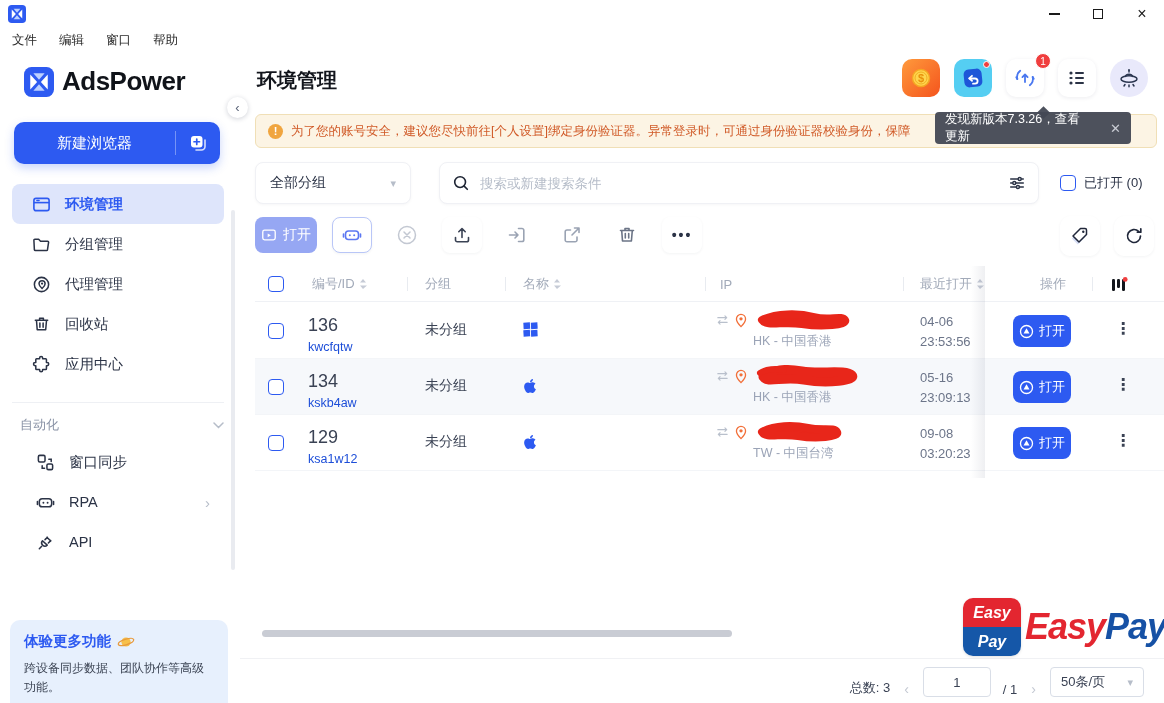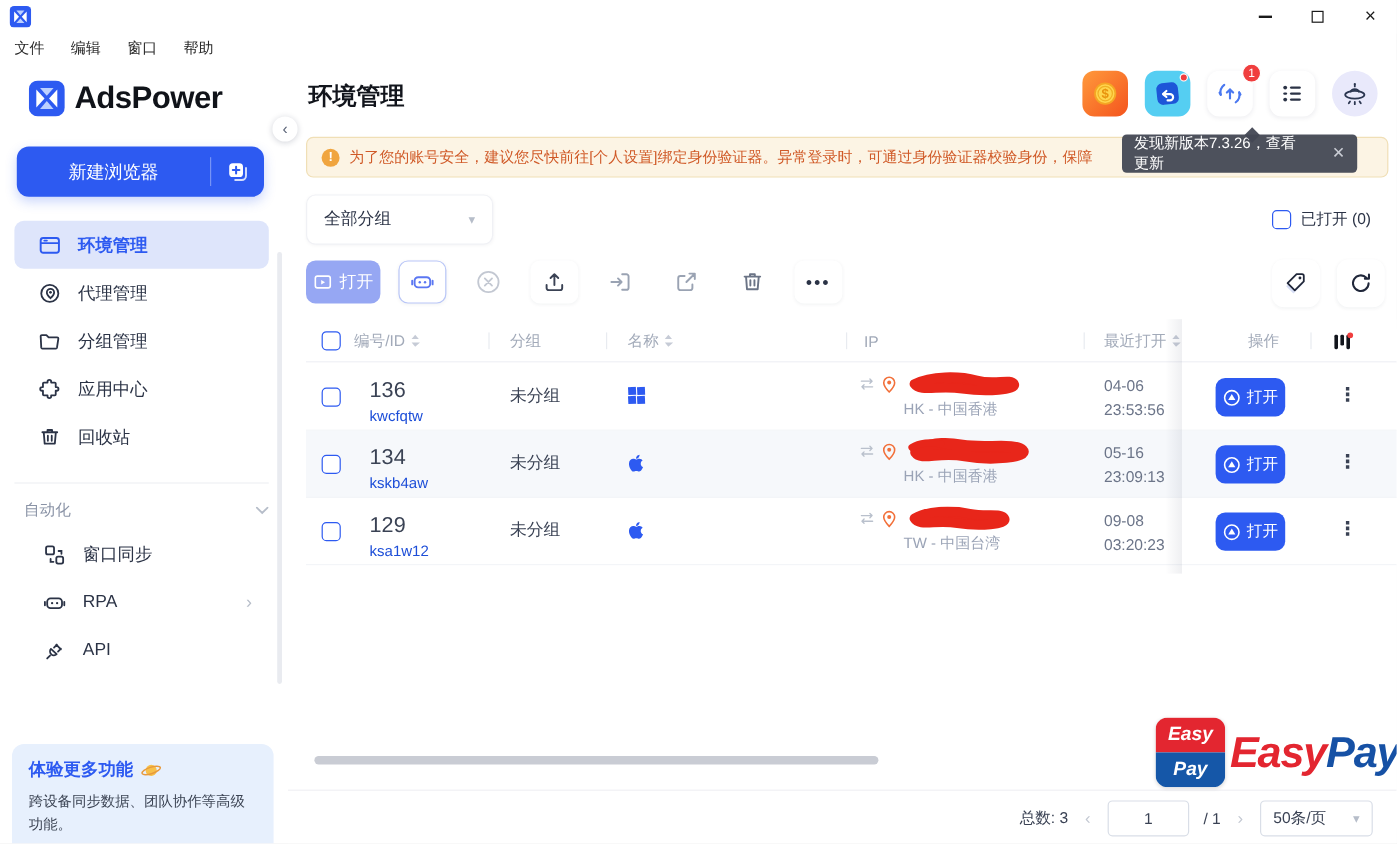--- a/index.html
+++ b/index.html
@@ -134,21 +134,21 @@
   .ep-badge { width:58px; height:58px; border-radius:10px; overflow:hidden; box-shadow:0 1px 3px rgba(0,0,0,.12); }
   .ep-top { height:29px; background:#e32630; color:#fff; font-weight:bold; font-style:italic; font-size:16px;
             display:flex; align-items:center; justify-content:center; }
   .ep-bot { height:29px; background:#1557a8; color:#fff; font-weight:bold; font-style:italic; font-size:16px;
             display:flex; align-items:center; justify-content:center; }
   .ep-word { font-size:36px; font-weight:bold; font-style:italic; letter-spacing:-1px; }
   .ep-word .red { color:#e32630; }
   .ep-word .blue { color:#1651a5; }
 
   .bottombar { position:absolute; left:0px; top:608px; width:924px; height:45px; background:#fff; border-top:1px solid #f0f1f4; }
-  .pag { position:absolute; right:20px; top:8px; display:flex; align-items:center; gap:12px; font-size:13px; color:#3a4254; }
+  .pag { position:absolute; right:20px; top:8px; display:flex; align-items:flex-end; gap:12px; font-size:13px; color:#3a4254; }
   .pag-arrow { color:#c3c8d2; font-size:14px; cursor:pointer; padding:0 2px; }
   .pag-input { width:68px; height:30px; border:1px solid #d9dee7; border-radius:4px; text-align:center; font-size:13px;
                color:#3a4254; outline:none; font-family:"Liberation Sans","DejaVu Sans",sans-serif; }
   .pag-size { width:94px; height:30px; border:1px solid #d9dee7; border-radius:4px; background:#fff; display:flex;
               align-items:center; justify-content:space-between; padding:0 10px; cursor:pointer; }
 </style>
 </head>
 <body>
 
 <div class="app">
@@ -210,44 +210,44 @@
       <div class="nav-item active">
         <svg width="19" height="19" viewBox="0 0 20 20" fill="none" stroke="#2d5af1" stroke-width="1.7">
             <rect x="2" y="3.5" width="16" height="13" rx="2.2"></rect>
             <path d="M2 8h16"></path>
             <path d="M5.2 5.8h2.2" stroke-linecap="round"></path>
           </svg>
         <span>环境管理</span>
       </div>
       <div class="nav-item">
         <svg width="19" height="19" viewBox="0 0 20 20" fill="none" stroke="#2b3346" stroke-width="1.6">
+            <path d="M2.5 15.5 2 5.5a1 1 0 0 1 1-1h4l2 2h7.5a1 1 0 0 1 1 1l-1.2 8a1 1 0 0 1-1 .8H3.5a1 1 0 0 1-1-0.8z" stroke-linejoin="round"></path>
+          </svg>
+        <span>分组管理</span>
+      </div>
+      <div class="nav-item">
+        <svg width="19" height="19" viewBox="0 0 20 20" fill="none" stroke="#2b3346" stroke-width="1.6">
             <circle cx="10" cy="10" r="7.5"></circle>
             <path d="M13.8 9.2a3.2 3.2 0 1 0-6.4 0c0 2.1 3.2 5 3.2 5s3.2-2.9 3.2-5z" fill="#fff"></path>
             <circle cx="10.6" cy="9" r="1.2" fill="#2b3346" stroke="none"></circle>
           </svg>
         <span>代理管理</span>
-      </div>
-      <div class="nav-item">
-        <svg width="19" height="19" viewBox="0 0 20 20" fill="none" stroke="#2b3346" stroke-width="1.6">
-            <path d="M2.5 15.5 2 5.5a1 1 0 0 1 1-1h4l2 2h7.5a1 1 0 0 1 1 1l-1.2 8a1 1 0 0 1-1 .8H3.5a1 1 0 0 1-1-0.8z" stroke-linejoin="round"></path>
-          </svg>
-        <span>分组管理</span>
-      </div>
-      <div class="nav-item">
-        <svg width="19" height="19" viewBox="0 0 20 20" fill="none" stroke="#2b3346" stroke-width="1.6">
-            <path d="M8 3.2a1.6 1.6 0 0 1 3.2 0V4h3.2a.8.8 0 0 1 .8.8V8h.8a1.6 1.6 0 0 1 0 3.2h-.8v3.2a.8.8 0 0 1-.8.8H11.2v.8a1.6 1.6 0 0 1-3.2 0v-.8H4.8a.8.8 0 0 1-.8-.8V11.2h-.8a1.6 1.6 0 0 1 0-3.2H4V4.8a.8.8 0 0 1 .8-.8H8z" stroke-linejoin="round"></path>
-          </svg>
-        <span>应用中心</span>
       </div>
       <div class="nav-item">
         <svg width="19" height="19" viewBox="0 0 20 20" fill="none" stroke="#2b3346" stroke-width="1.6">
             <path d="M3.5 5.5h13M8 5V3.5h4V5m-7.3.5.8 10h8.9l.9-10" stroke-linejoin="round" stroke-linecap="round"></path>
             <path d="M8.3 8.5v4.5M11.7 8.5v4.5" stroke-linecap="round"></path>
           </svg>
         <span>回收站</span>
+      </div>
+      <div class="nav-item">
+        <svg width="19" height="19" viewBox="0 0 20 20" fill="none" stroke="#2b3346" stroke-width="1.6">
+            <path d="M8 3.2a1.6 1.6 0 0 1 3.2 0V4h3.2a.8.8 0 0 1 .8.8V8h.8a1.6 1.6 0 0 1 0 3.2h-.8v3.2a.8.8 0 0 1-.8.8H11.2v.8a1.6 1.6 0 0 1-3.2 0v-.8H4.8a.8.8 0 0 1-.8-.8V11.2h-.8a1.6 1.6 0 0 1 0-3.2H4V4.8a.8.8 0 0 1 .8-.8H8z" stroke-linejoin="round"></path>
+          </svg>
+        <span>应用中心</span>
       </div>
     </nav>
 
     <div class="side-divider"></div>
 
     <div class="sect">
       <span>自动化</span>
       <svg width="11" height="7" viewBox="0 0 11 7">
           <path d="M1 1l4.5 4.5L10 1" stroke="#b6bdc9" stroke-width="1.5" fill="none" stroke-linecap="round"></path>
         </svg>
@@ -358,20 +358,33 @@
     <div class="tooltip">
       <span class="caret"></span>
       <span>发现新版本7.3.26，查看更新</span>
       <span class="tclose">✕</span>
     </div>
 
     <div class="grp-select">
       <span>全部分组</span>
       <span class="chev-d">▾</span>
     </div>
+    <div class="searchbox">
+      <svg width="18" height="18" viewBox="0 0 20 20" fill="none" stroke="#1d2433" stroke-width="1.8">
+          <circle cx="9" cy="9" r="6"></circle>
+          <path d="M13.5 13.5 17 17" stroke-linecap="round"></path>
+        </svg>
+      <input type="text" placeholder="搜索或新建搜索条件" style="">
+      <svg width="18" height="18" viewBox="0 0 20 20" stroke="#2b3346" stroke-width="1.6" fill="none">
+          <path d="M3 5.5h14M3 10h14M3 14.5h14" stroke-linecap="round"></path>
+          <circle cx="13" cy="5.5" r="1.7" fill="#fff"></circle>
+          <circle cx="7" cy="10" r="1.7" fill="#fff"></circle>
+          <circle cx="11" cy="14.5" r="1.7" fill="#fff"></circle>
+        </svg>
+    </div>
     <div class="opened">
       <span class="cbx"></span>
       <span>已打开 (0)</span>
     </div>
 
     <div class="toolbar">
       <div class="btn-open-dis">
         <svg width="16" height="16" viewBox="0 0 18 18" fill="none" stroke="#fff" stroke-width="1.5">
             <rect x="2" y="3.5" width="14" height="11" rx="2"></rect>
             <path d="M7.5 7.2l3.6 2.1-3.6 2.1z" fill="#fff" stroke="none"></path>
@@ -432,21 +445,21 @@
         <svg width="20" height="20" viewBox="0 0 20 20" fill="none" stroke="#20273a" stroke-width="1.7" stroke-linecap="round">
             <path d="M16.5 10a6.5 6.5 0 1 1-1.9-4.6"></path>
             <path d="M16.8 2.8v3.4h-3.4" stroke-linejoin="round"></path>
           </svg>
       </div>
     </div>
 
     <div class="tablewrap">
       <div class="thead">
         <span class="cbx headcheck"></span>
-        <div class="th" style="left:40px">
+        <div class="th" style="left:57px">
           <span>编号/ID</span>
           <svg width="8" height="12" viewBox="0 0 8 12">
               <path d="M4 1 7 4.5H1z" fill="#c6cbd6"></path>
               <path d="M4 11 1 7.5h7z" fill="#c6cbd6"></path>
             </svg>
         </div>
         <div class="vsep" style="left:152px"></div>
         <div class="th" style="left:170px">
             <span>分组</span>
           </div>

